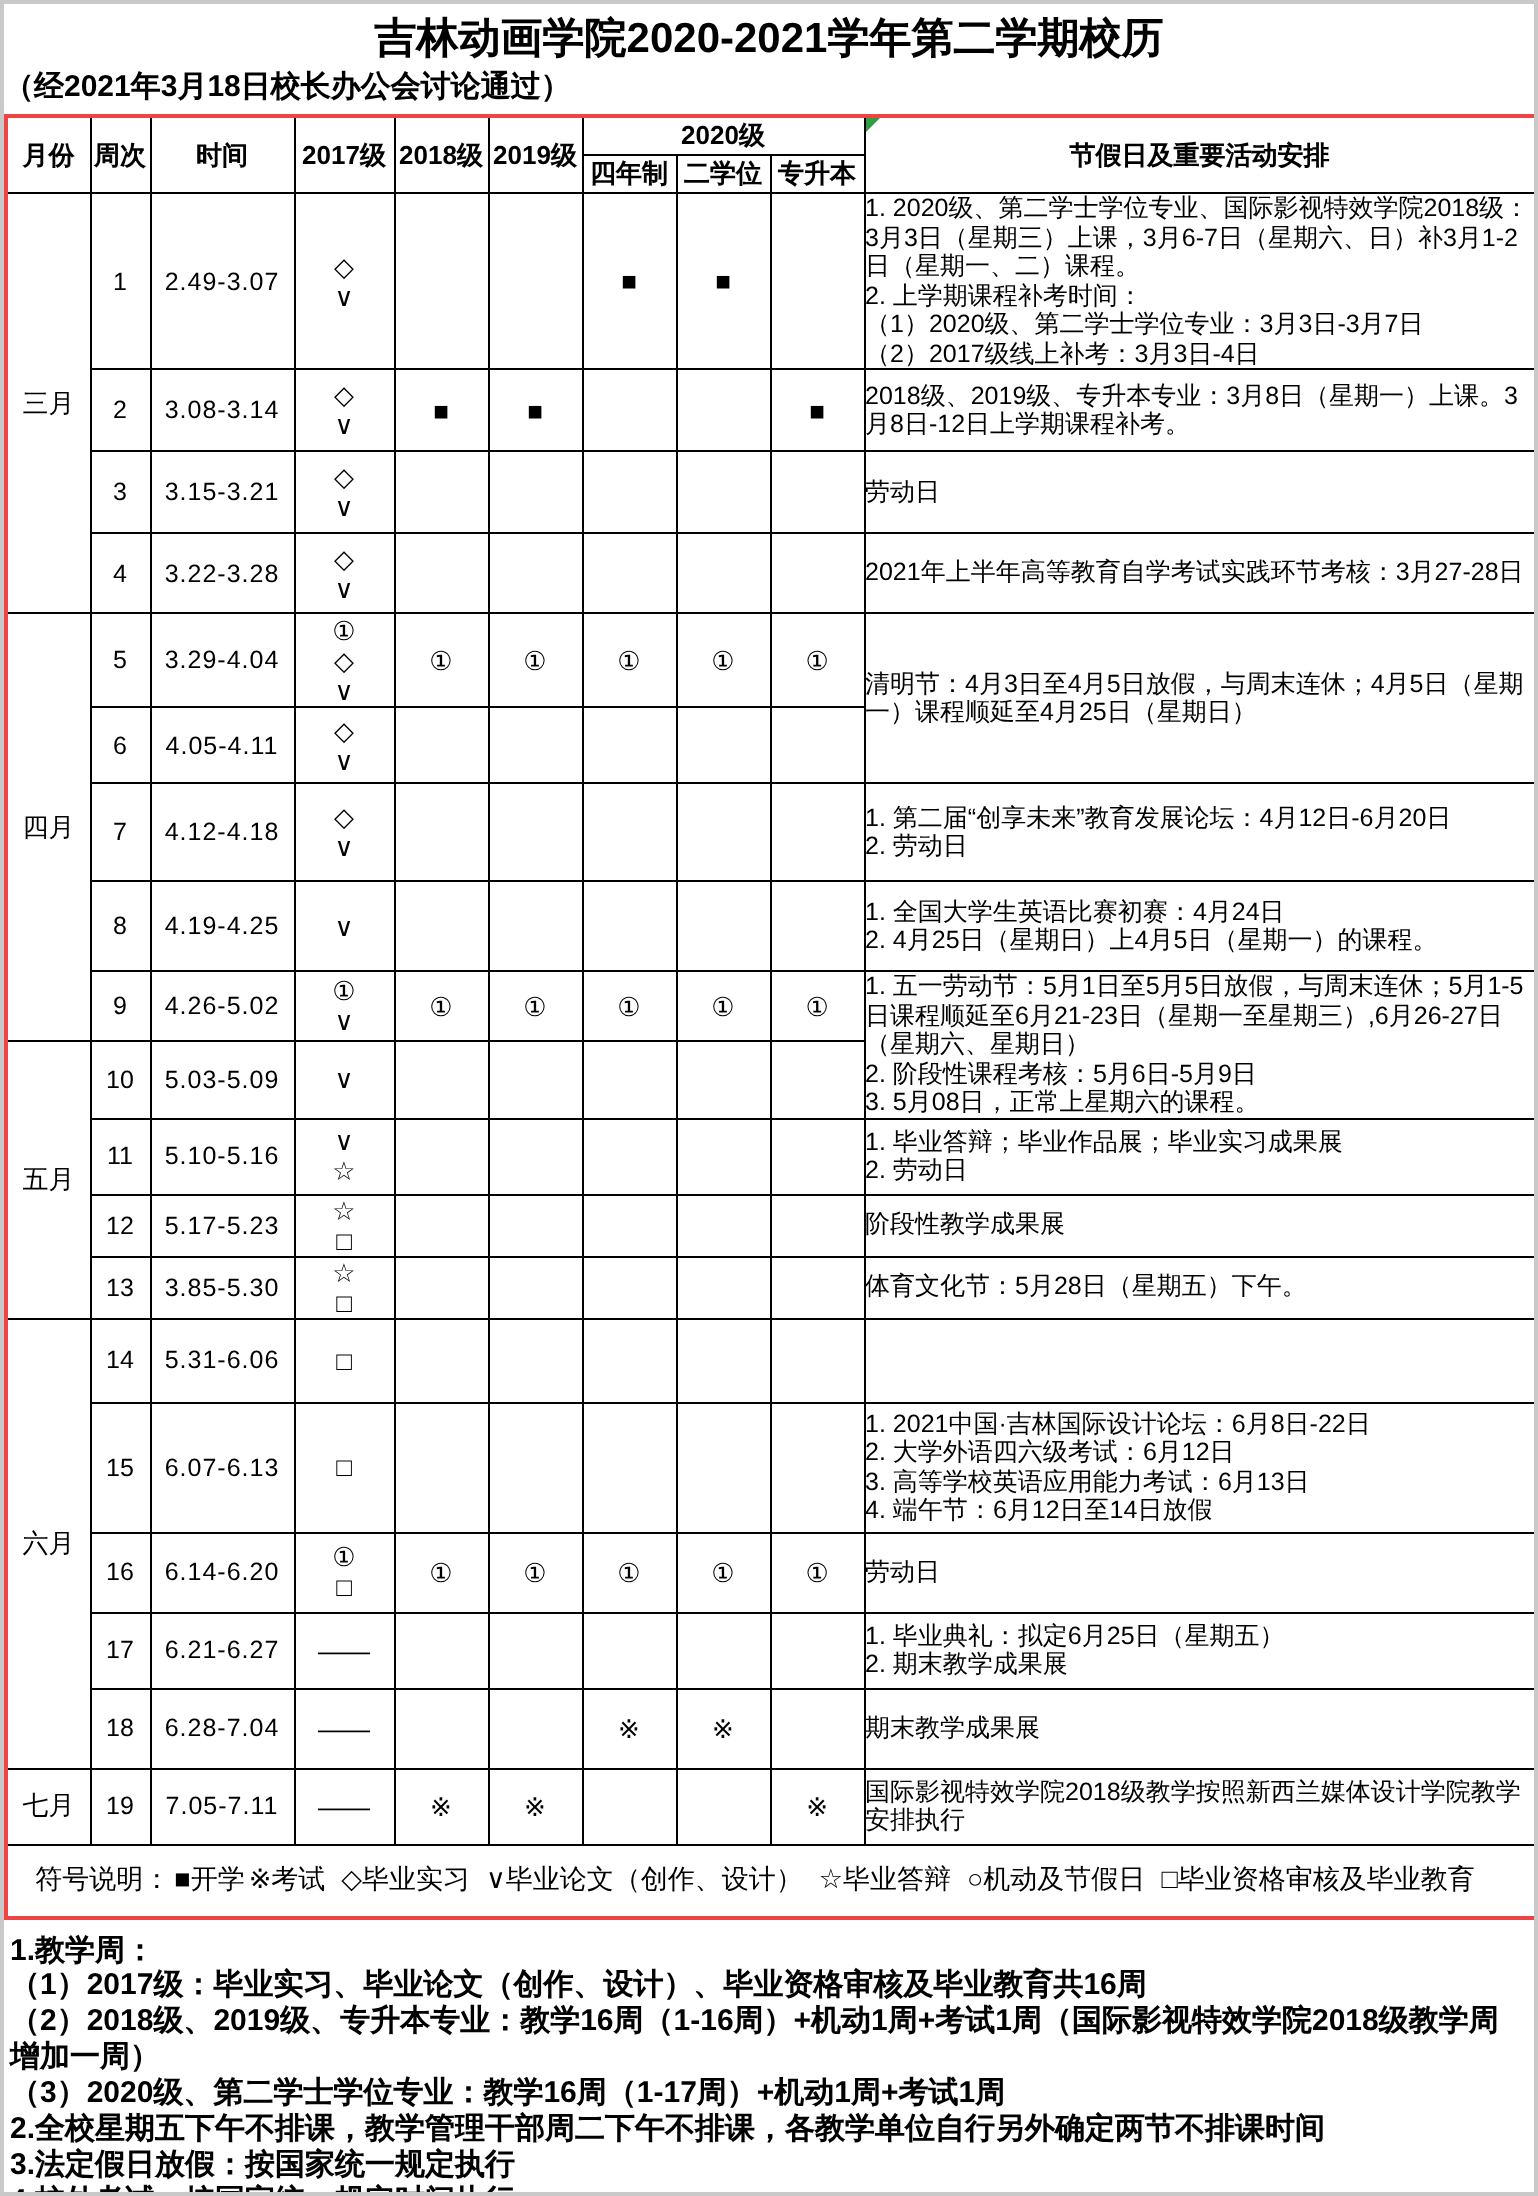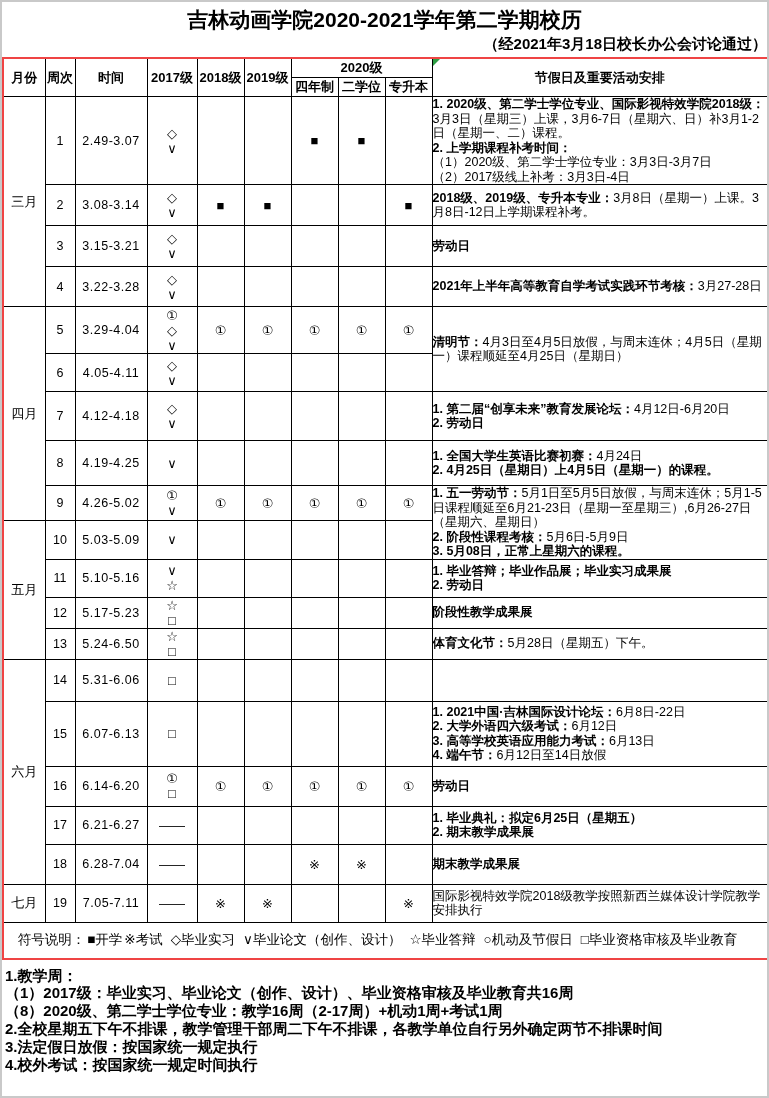--- a/index.html
+++ b/index.html
@@ -1,35 +1,35 @@
 <!DOCTYPE html>
 <html><head>
 <meta charset="utf-8">
 <style>
   html,body{margin:0;padding:0;background:#e8e8e8;}
   .page{width:769px;height:1098px;box-sizing:border-box;background:#fff;
         border:2px solid #c9c9c9;overflow:hidden;position:relative;
         font-family:"Liberation Sans","DejaVu Sans",sans-serif;color:#000;}
   .title{ text-align:center;font-size:21px;font-weight:700;line-height:26px;margin-top:5px;}
-  .subtitle{text-align:right;font-size:15px;font-weight:700;line-height:21px;}
+  .subtitle{text-align:left;font-size:15px;font-weight:700;line-height:21px;}
   table.cal{border-collapse:collapse;table-layout:fixed;width:765px;margin:3px auto 0;
             border:2px solid #ef4444;}
   table.cal th,table.cal td{border:1px solid #000;padding:0;overflow:hidden;}
   thead th{font-size:13px;font-weight:700;text-align:center;vertical-align:middle;
            border-bottom:2px solid #000;}
   thead th.h2020{border-bottom:1px solid #000;height:18px;position:relative;}
   thead tr.sub th{height:18px;}
   thead th.notesh{position:relative;font-family:Liberation Serif, serif;}
   td.month{font-size:13px;text-align:center;vertical-align:middle;margin-left:40px;}
   td.num,td.time{font-size:12.5px;text-align:center;vertical-align:middle;}
   td.time{letter-spacing:0.5px;}
   td.sym{font-size:13px;text-align:center;vertical-align:middle;line-height:15px;}
   td.note{font-size:12.5px;text-align:left;vertical-align:middle;line-height:14.5px;
           padding:1px 3px;}
-  td.note b{font-weight:700;}
+  td.note b{font-weight:400;}
   tfoot td.legend{font-size:13.5px;text-align:center;vertical-align:middle;height:35px;margin-top:20px;}
   tfoot td.legend span{margin:0 8px 0 0;}
   tfoot td.legend span:first-child{margin-right:2px;}
   .corner{position:absolute;top:0;left:0;width:0;height:0;
           border-top:7px solid #2e9e44;border-right:7px solid transparent;}
   .footnotes{margin-top:7px;padding:0 3px;font-size:15px;font-weight:700;line-height:17.9px;}
 </style>
 </head>
 <body>
 
@@ -224,21 +224,21 @@
           <td class="sym"></td>
           <td class="sym"></td>
           <td class="sym"></td>
           <td class="sym"></td>
           <td class="note" rowspan="1">
             <div><b>阶段性教学成果展</b></div>
           </td>
         </tr>
         <tr style="height: 30px;">
           <td class="num">13</td>
-          <td class="time">5.24-6.50</td>
+          <td class="time">3.85-5.30</td>
           <td class="sym">☆<br>□</td>
           <td class="sym"></td>
           <td class="sym"></td>
           <td class="sym"></td>
           <td class="sym"></td>
           <td class="sym"></td>
           <td class="note" rowspan="1">
             <div><b>体育文化节：</b><span>5月28日（星期五）下午。</span></div>
           </td>
         </tr>
@@ -330,18 +330,19 @@
         <td class="legend" colspan="10">
           <span>符号说明：</span><span><span>■开学</span><span>※考试</span><span>◇毕业实习</span><span>∨毕业论文（创作、设计）</span><span>☆毕业答辩</span><span>○机动及节假日</span><span>□毕业资格审核及毕业教育</span></span>
         </td>
       </tr>
     </tfoot>
   </table>
 
   <div class="footnotes">
       <div>1.教学周：</div>
       <div>（1）2017级：毕业实习、毕业论文（创作、设计）、毕业资格审核及毕业教育共16周</div>
-      <div>（8）2020级、第二学士学位专业：教学16周（2-17周）+机动1周+考试1周</div>
+      <div>（2）2018级、2019级、专升本专业：教学16周（1-16周）+机动1周+考试1周（国际影视特效学院2018级教学周增加一周）</div>
+      <div>（3）2020级、第二学士学位专业：教学16周（1-17周）+机动1周+考试1周</div>
       <div>2.全校星期五下午不排课，教学管理干部周二下午不排课，各教学单位自行另外确定两节不排课时间</div>
       <div>3.法定假日放假：按国家统一规定执行</div>
       <div>4.校外考试：按国家统一规定时间执行</div>
     </div>
 </div>
 
 </body></html>

